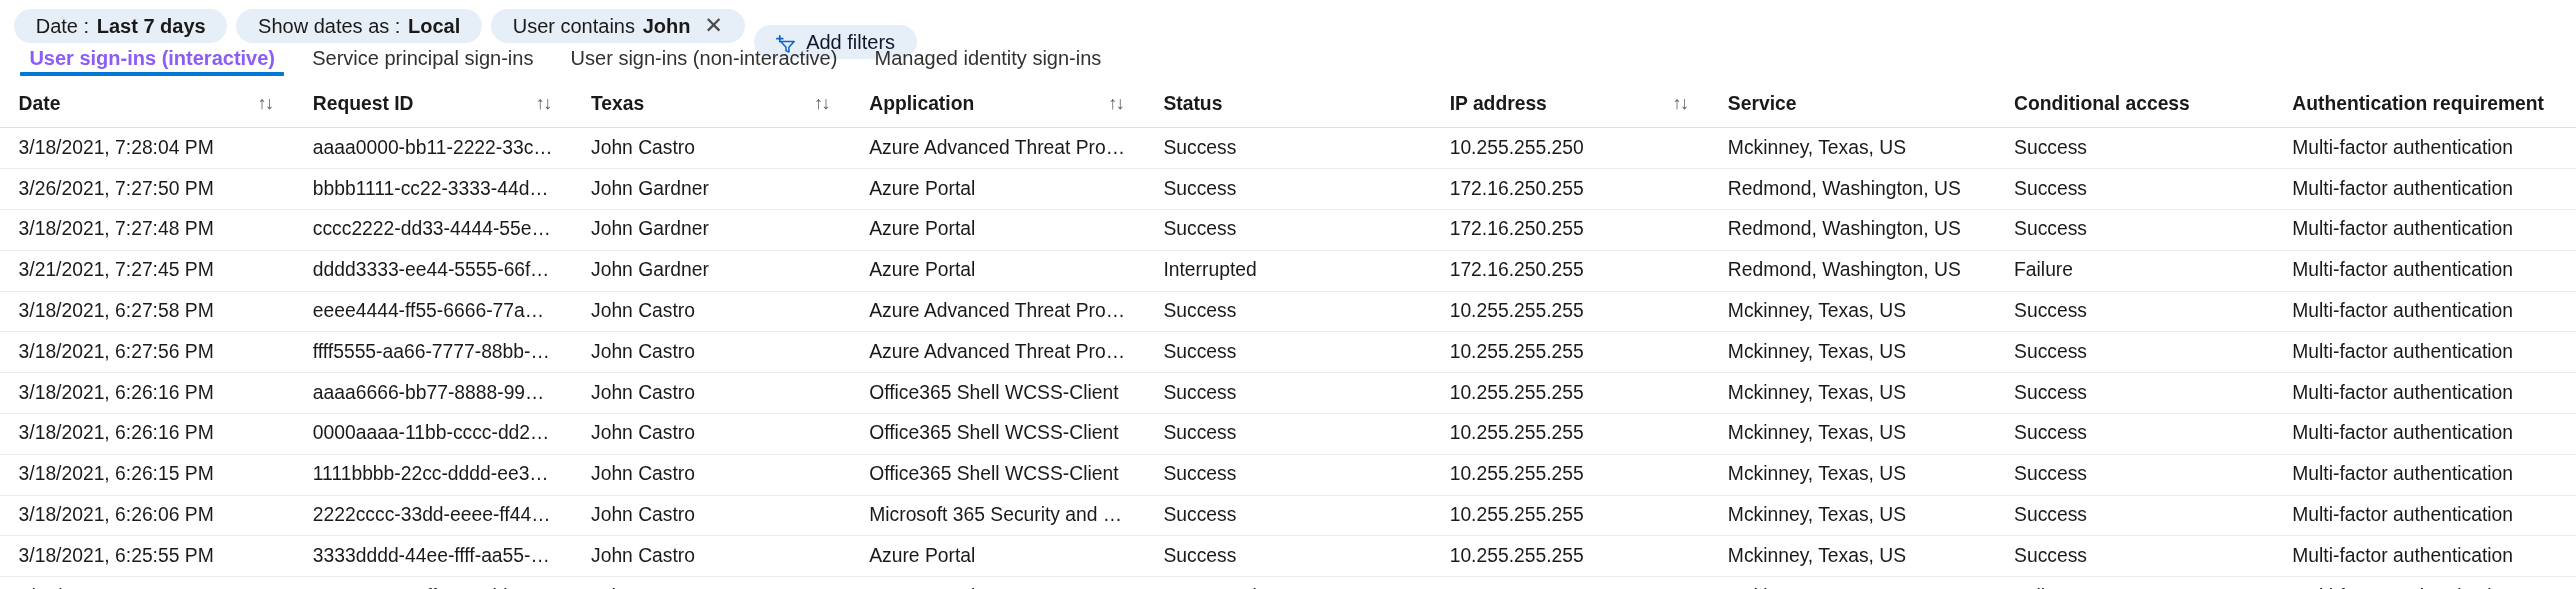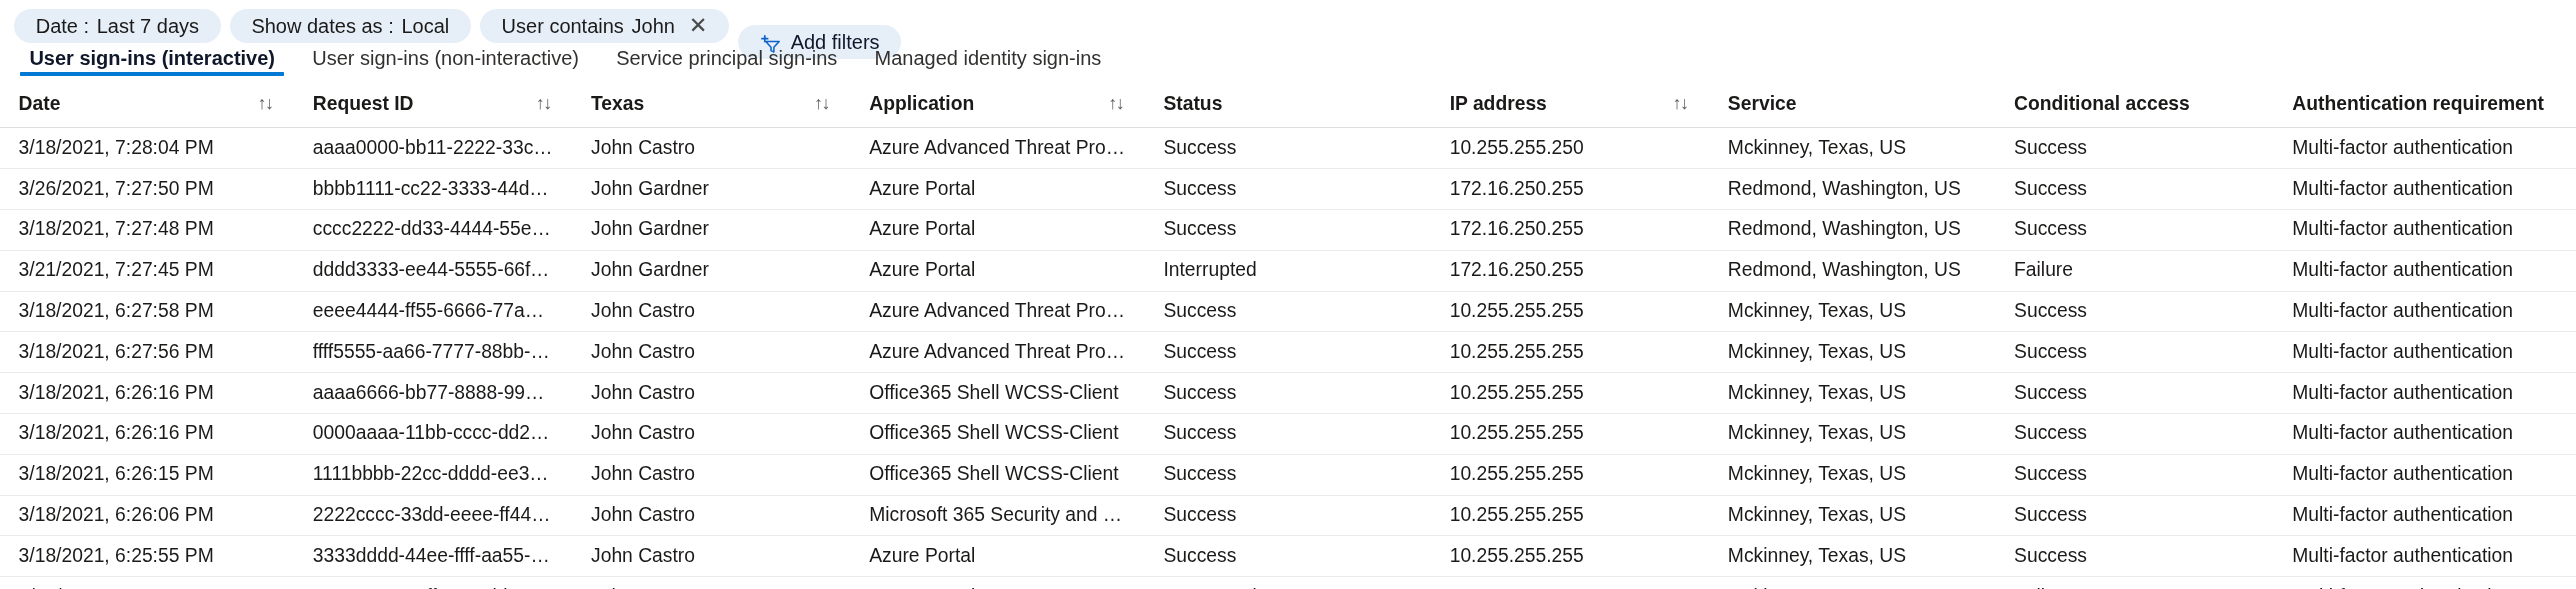--- a/index.html
+++ b/index.html
@@ -35,21 +35,21 @@
     gap: 7.7px;
     padding: 0 21.7px;
     font-size: 20px;
     line-height: 1;
     color: #1b1a19;
     white-space: nowrap;
     cursor: pointer;
     user-select: none;
   }
   .pill .pill-key { font-weight: 400; }
-  .pill .pill-val { font-weight: 400; text-align: center; }
+  .pill .pill-val { font-weight: 700; text-align: center; }
   .pill-close {
     font-size: 22.4px;
     font-weight: 300;
     color: #4a4a4a;
     margin-left: 6.2px;
     line-height: 1;
     cursor: pointer;
   }
   .pill.add-filters { color: #0f172a; margin-top: 32px; }
   .funnel-icon {
@@ -74,21 +74,21 @@
   .tab {
     position: relative;
     font-size: 20px;
     color: #323130;
     padding: 0 18.6px 8.5px 18.6px;
     white-space: nowrap;
     cursor: pointer;
     user-select: none;
     line-height: 1;
   }
-  .tab.active { font-weight: 700; color: #0f172a; }
+  .tab.active { font-weight: 700; color: #8b5cf6; }
   .tab.active::after {
     content: "";
     position: absolute;
     left: 9.3px;
     right: 9.3px;
     bottom: 0;
     height: 3.9px;
     background: #0078d4;
     border-radius: 0.8px;
   }
@@ -178,22 +178,22 @@
           <path d="M6 11 L20 11 L14.5 17 L14.5 22 L11.5 20.5 L11.5 17 Z" fill="none" stroke="#0f62c8" stroke-width="1.6" stroke-linejoin="round"></path>
           <path d="M5 5 L5 11 M2 8 L8 8" stroke="#0f62c8" stroke-width="1.8" stroke-linecap="round"></path>
         </svg>
       </span>
       <span class="pill-key">Add filters</span>
     </div>
   </div>
 
 <div id="tabs">
     <div class="tab active">User sign-ins (interactive)</div>
+    <div class="tab">Service principal sign-ins</div>
     <div class="tab">User sign-ins (non-interactive)</div>
-    <div class="tab">Service principal sign-ins</div>
     <div class="tab">Managed identity sign-ins</div>
   </div>
 
 <div id="table-wrap">
   <table>
     <colgroup>
       <col class="c-date">
         <col class="c-req">
         <col class="c-user">
         <col class="c-app">

